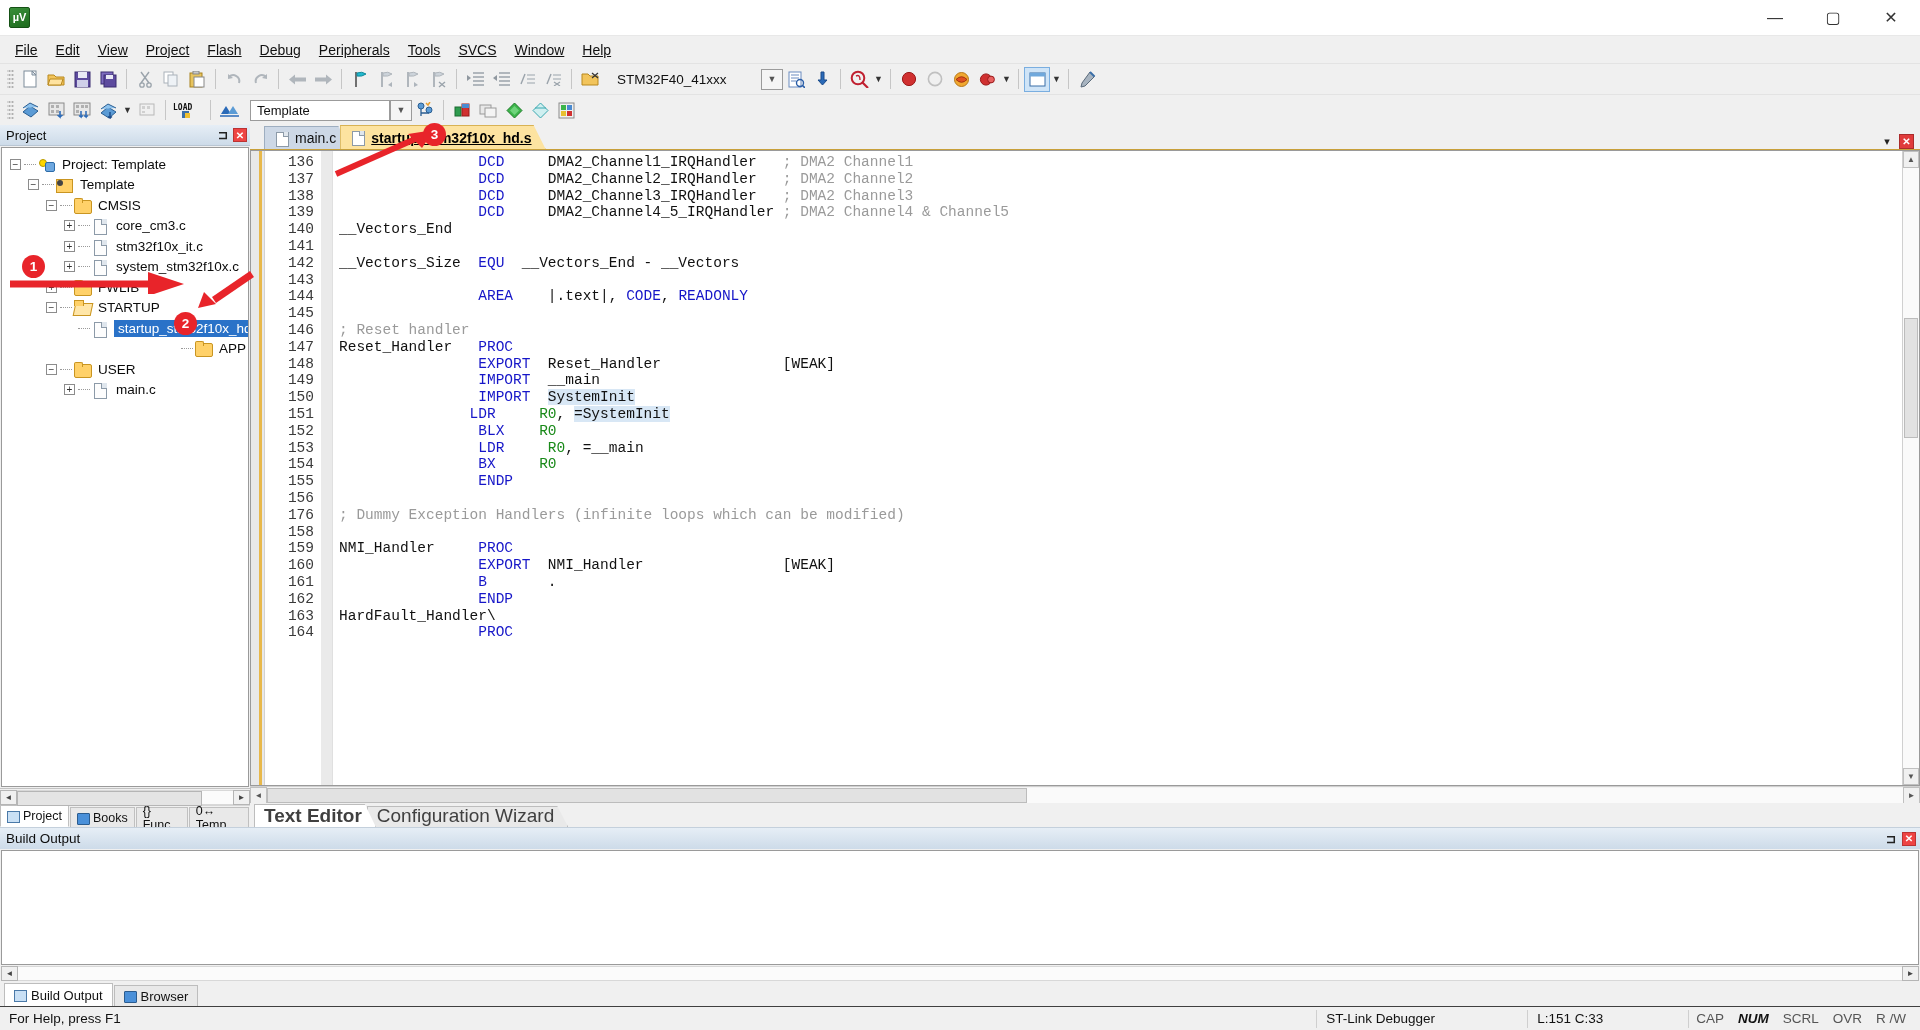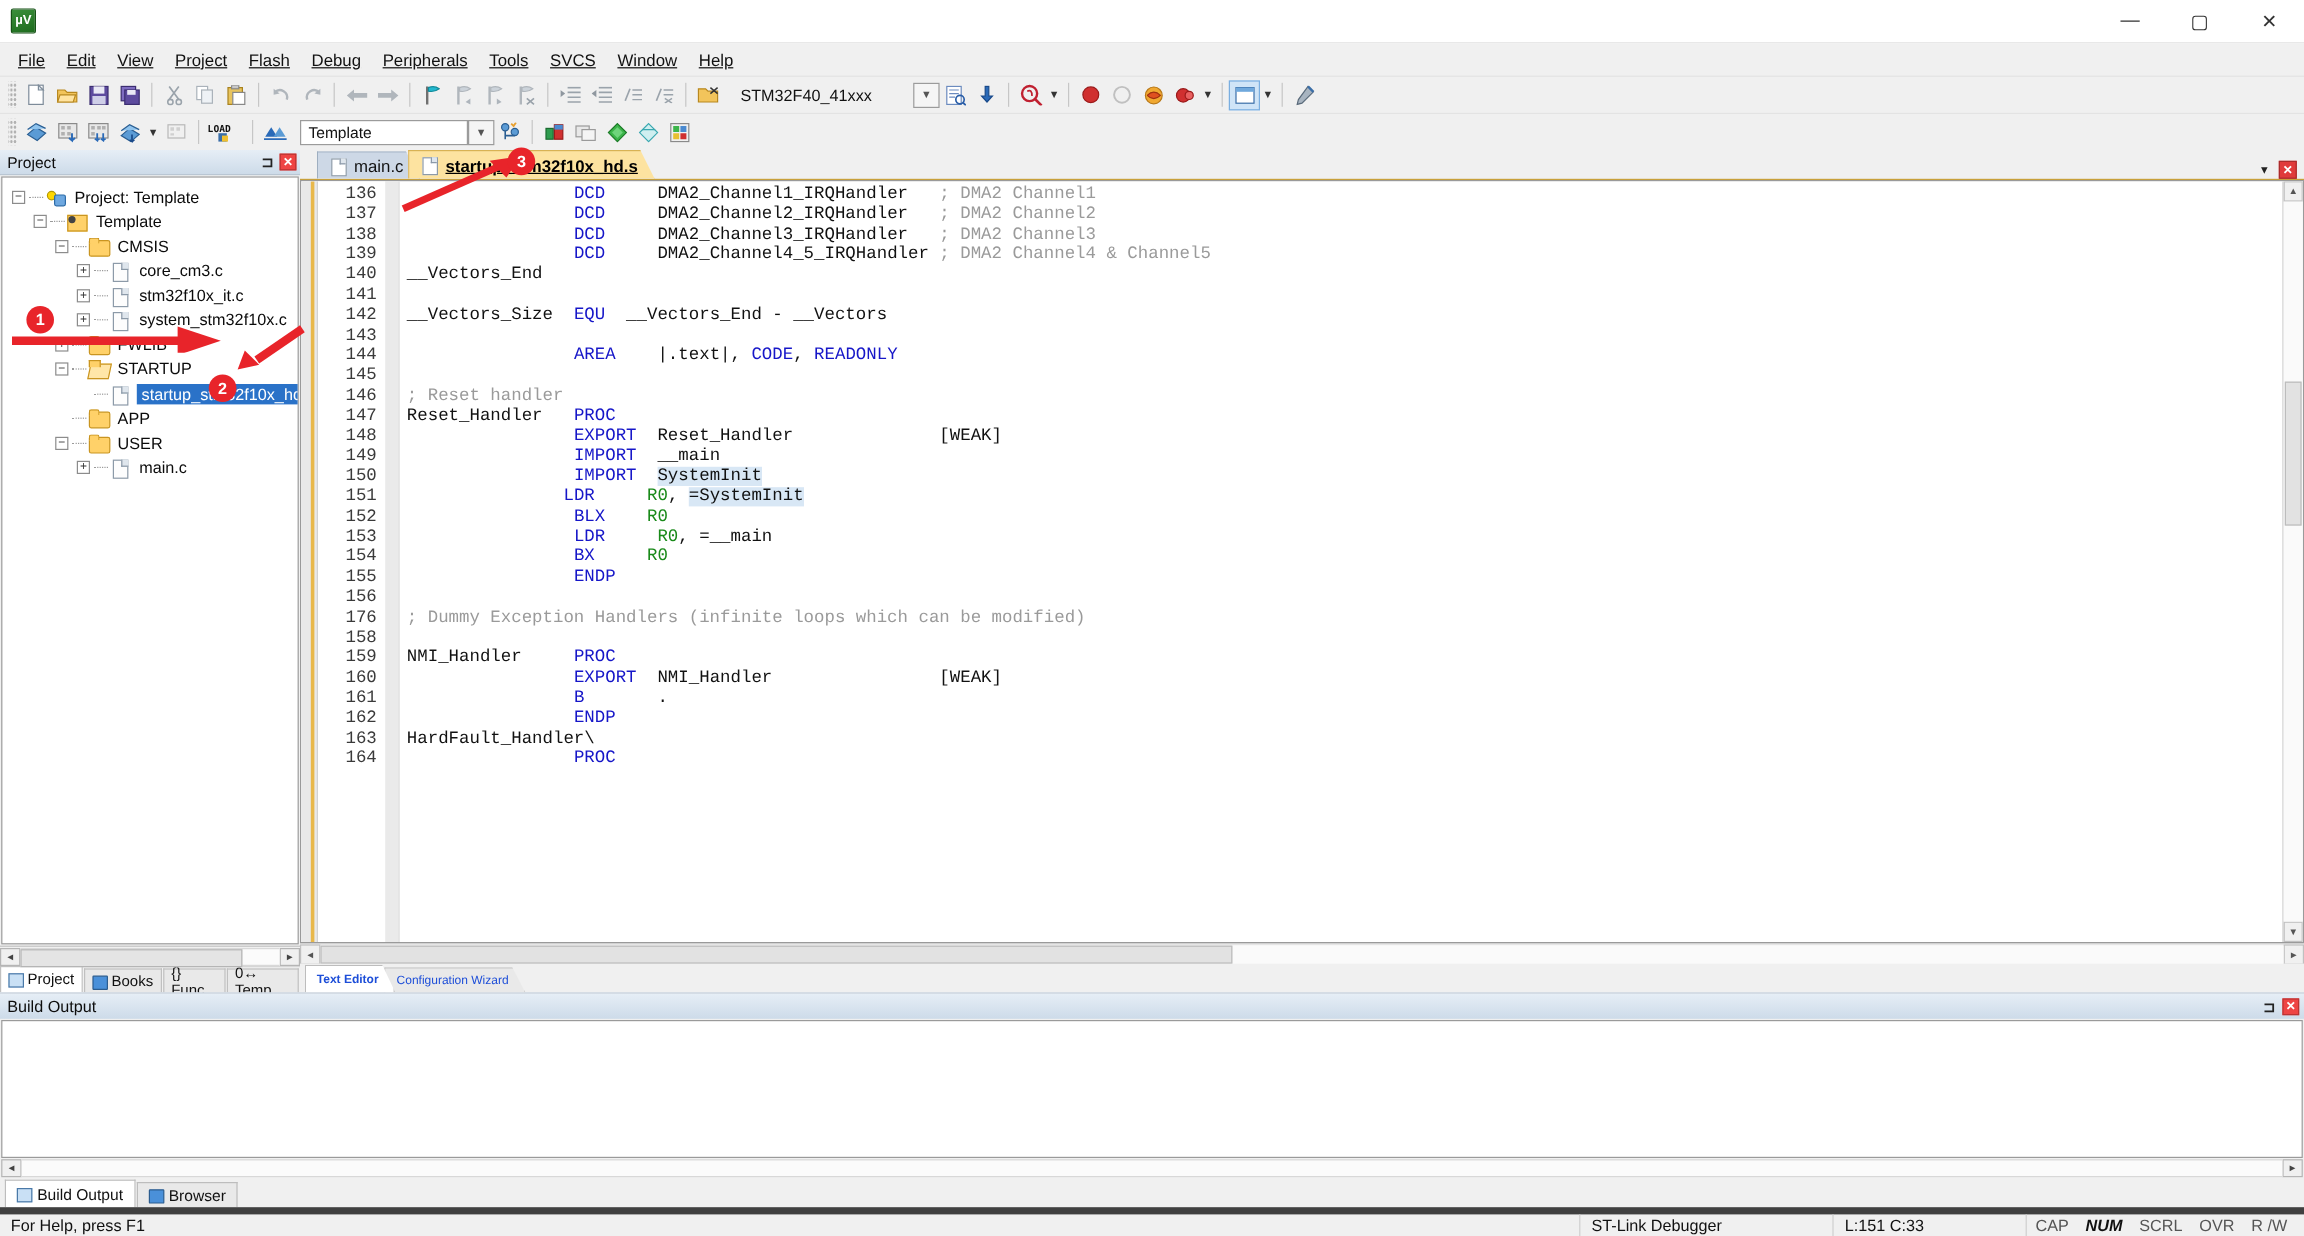--- a/index.html
+++ b/index.html
@@ -195,21 +195,21 @@
   .cv-arrow { height: 17px; background: #f0f0f0; border: 1px solid #c0c0c0; display: flex; align-items: center; justify-content: center; font-size: 8px; color: #555; }
   .cv-track { flex: 1 1 auto; background: #fafafa; position: relative; }
   .cv-thumb { position: absolute; left: 1px; right: 1px; top: 150px; height: 120px; background: #e2e2e2; border: 1px solid #bcbcbc; }
 
   .code-hscroll { height: 17px; display: flex; align-items: center; background: #f4f4f4; border-top: 1px solid #d0d0d0; }
   .ch-track { flex: 1 1 auto; height: 15px; background: #fafafa; position: relative; }
   .ch-thumb { position: absolute; left: 0; top: 0; height: 15px; width: 760px; background: #e2e2e2; border: 1px solid #bcbcbc; }
 
   .editor-tabs { height: 24px; display: flex; align-items: flex-end; background: #f0f0f0; padding-left: 4px; }
   .etab2 {
-    height: 21px; display: flex; align-items: center; padding: 0 13px 0 9px; font-size: 10px; color: #1d4ed8;
+    height: 21px; display: flex; align-items: flex-end; padding: 0 13px 0 9px; font-size: 19px; color: #404040;
     border: 1px solid #bdbdbd; border-bottom: none; background: #e9e9e9; margin-right: -9px;
     clip-path: polygon(0 0, calc(100% - 11px) 0, 100% 100%, 0 100%);
   }
   .etab2.active { background: #fff; font-weight: bold; z-index: 2; height: 23px; }
 
   
   .build-panel { flex: 0 0 auto; display: flex; flex-direction: column; background: #f0f0f0; }
   .build-header {
     height: 22px; background: linear-gradient(#e6eef6,#cddbe9); display: flex; align-items: center;
     padding-left: 6px; font-size: 13.5px; color: #0d0d0d; border-top: 1px solid #c4d0dc;
@@ -220,21 +220,21 @@
   .build-tabs { height: 24px; display: flex; align-items: flex-end; background: #f0f0f0; padding-left: 4px; }
   .btab {
     height: 21px; display: flex; align-items: center; gap: 4px; padding: 0 9px; font-size: 13px; color: #111;
     border: 1px solid #bdbdbd; border-bottom: none; background: #e9e9e9; margin-right: 1px;
   }
   .btab.active { background: #fff; font-weight: normal; height: 23px; }
 
   
   .statusbar {
     height: 24px; display: flex; align-items: center; background: #f0f0f0;
-    border-top: 6px solid #404040; font-size: 13.5px; color: #111; flex: 0 0 24px;
+    border-top: 1px solid #404040; font-size: 13.5px; color: #111; flex: 0 0 24px;
   }
   .sb-cell { padding: 0 9px; height: 24px; display: flex; align-items: center; }
   .sb-sep { width: 1px; height: 18px; background: #cfcfcf; }
   .sb-grow { flex: 1 1 auto; }
   .sb-ind { padding: 0 7px; color: #555; }
   .sb-ind.on { color: #111; font-weight: bold; font-style: italic; }
 
   
   .annot { position: absolute; z-index: 50; pointer-events: none; }
   .badge {
@@ -640,21 +640,21 @@
             <span class="dots"></span>
             <span class="ico folder-open"></span>
             <span class="tlabel">STARTUP</span>
           </div>
           <div class="tnode selected" style="padding-left: 62px;">
             <span class="expander none"></span>
             <span class="dots"></span>
             <span class="ico file"></span>
             <span class="tlabel">startup_stm32f10x_hd.s</span>
           </div>
-          <div class="tnode" style="padding-left: 44px;">
+          <div class="tnode" style="padding-left: 44px; justify-content: flex-end;">
             <span class="expander none"></span>
             <span class="dots"></span>
             <span class="ico folder"></span>
             <span class="tlabel">APP</span>
           </div>
           <div class="tnode" style="padding-left: 44px;">
             <span class="expander">−</span>
             <span class="dots"></span>
             <span class="ico folder"></span>
             <span class="tlabel">USER</span>

